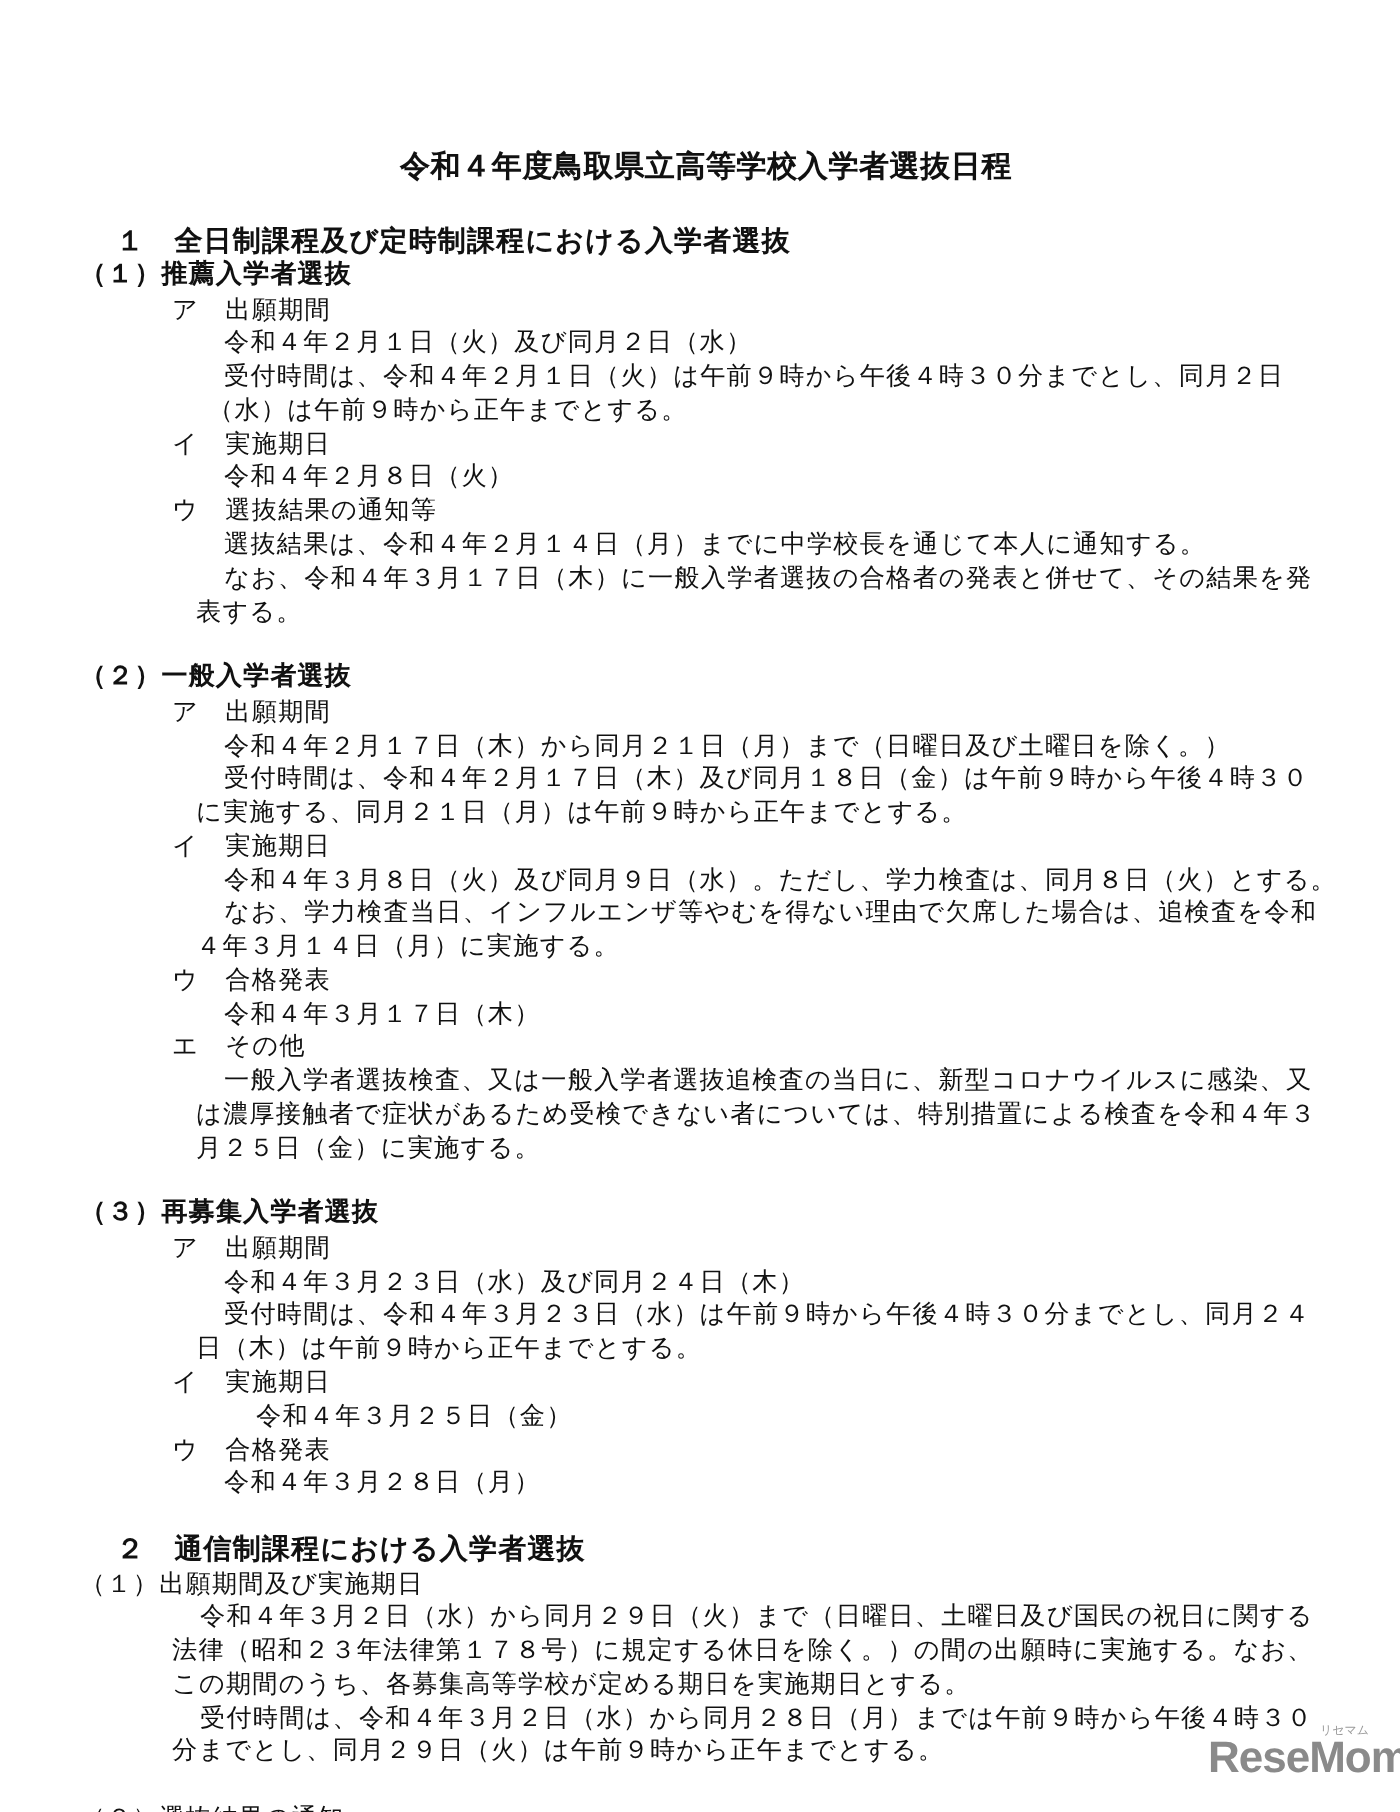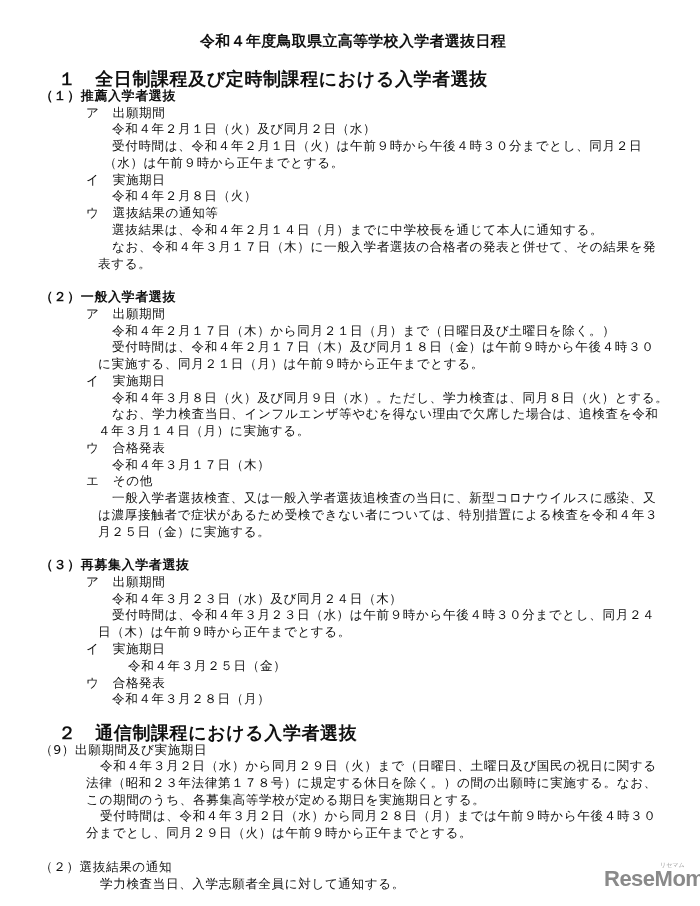--- a/index.html
+++ b/index.html
@@ -1,20 +1,20 @@
 <!DOCTYPE html>
 <html><head>
 <meta charset="utf-8">
 <style>
   html, body { margin:0; padding:0; background:#ffffff; }
   body { width:700px; height:906px; position:relative; overflow:hidden;
          font-family:"DejaVu Sans", "Liberation Sans", sans-serif; color:#111; }
-  .line { position:absolute; white-space:nowrap; font-size:12.6px; line-height:16px; letter-spacing:0.6px; }
+  .line { position:absolute; white-space:nowrap; font-size:12.6px; line-height:16px; letter-spacing:0.6px;margin-top:42px; }
   .title { font-size:15px; font-weight:bold; letter-spacing:0.3px; }
-  .h1 { font-weight:bold; font-size:18px; }
+  .h1 { font-weight:bold; font-size:14px; }
   .h2b { font-weight:bold; font-size:13px; }
   .logo { position:absolute; left:604px; top:866px; font-family:"Liberation Sans", sans-serif;
           font-weight:bold; font-size:22px; color:#8a8a8a; letter-spacing:-0.5px; }
   .logo-small { position:absolute; left:660px; top:861px; font-size:6px; color:#9a9a9a; font-family:"DejaVu Sans", sans-serif; }
 </style>
 </head>
 <body>
 
 <div class="line title" style="left:200px;top:33px;">令和４年度鳥取県立高等学校入学者選抜日程</div>
 
@@ -49,24 +49,24 @@
     <div class="line h2b" style="left: 40px; top: 557px;">（３）再募集入学者選抜</div>
     <div class="line" style="left: 86px; top: 574px;">ア　出願期間</div>
     <div class="line" style="left: 112px; top: 591px;">令和４年３月２３日（水）及び同月２４日（木）</div>
     <div class="line" style="left: 112px; top: 607px;">受付時間は、令和４年３月２３日（水）は午前９時から午後４時３０分までとし、同月２４</div>
     <div class="line" style="left: 98px; top: 624px;">日（木）は午前９時から正午までとする。</div>
     <div class="line" style="left: 86px; top: 641px;">イ　実施期日</div>
     <div class="line" style="left: 128px; top: 658px;">令和４年３月２５日（金）</div>
     <div class="line" style="left: 86px; top: 675px;">ウ　合格発表</div>
     <div class="line" style="left: 112px; top: 691px;">令和４年３月２８日（月）</div>
     <div class="line h1" style="left: 58px; top: 725px;">２　通信制課程における入学者選抜</div>
-    <div class="line" style="left: 40px; top: 742px;">（9）出願期間及び実施期日</div>
+    <div class="line" style="left: 40px; top: 742px;">（１）出願期間及び実施期日</div>
     <div class="line" style="left: 100px; top: 758px;">令和４年３月２日（水）から同月２９日（火）まで（日曜日、土曜日及び国民の祝日に関する</div>
     <div class="line" style="left: 86px; top: 775px;">法律（昭和２３年法律第１７８号）に規定する休日を除く。）の間の出願時に実施する。なお、</div>
     <div class="line" style="left: 86px; top: 792px;">この期間のうち、各募集高等学校が定める期日を実施期日とする。</div>
-    <div class="line" style="left: 100px; top: 809px; font-family: Liberation Mono, monospace;">受付時間は、令和４年３月２日（水）から同月２８日（月）までは午前９時から午後４時３０</div>
+    <div class="line" style="left: 100px; top: 809px;">受付時間は、令和４年３月２日（水）から同月２８日（月）までは午前９時から午後４時３０</div>
     <div class="line" style="left: 86px; top: 825px;">分までとし、同月２９日（火）は午前９時から正午までとする。</div>
     <div class="line" style="left: 40px; top: 859px;">（２）選抜結果の通知</div>
     <div class="line" style="left: 100px; top: 876px;">学力検査当日、入学志願者全員に対して通知する。</div>
   </div>
 
 <div class="logo-small">リセマム</div>
 <div class="logo">ReseMom</div>
 
 </body></html>

